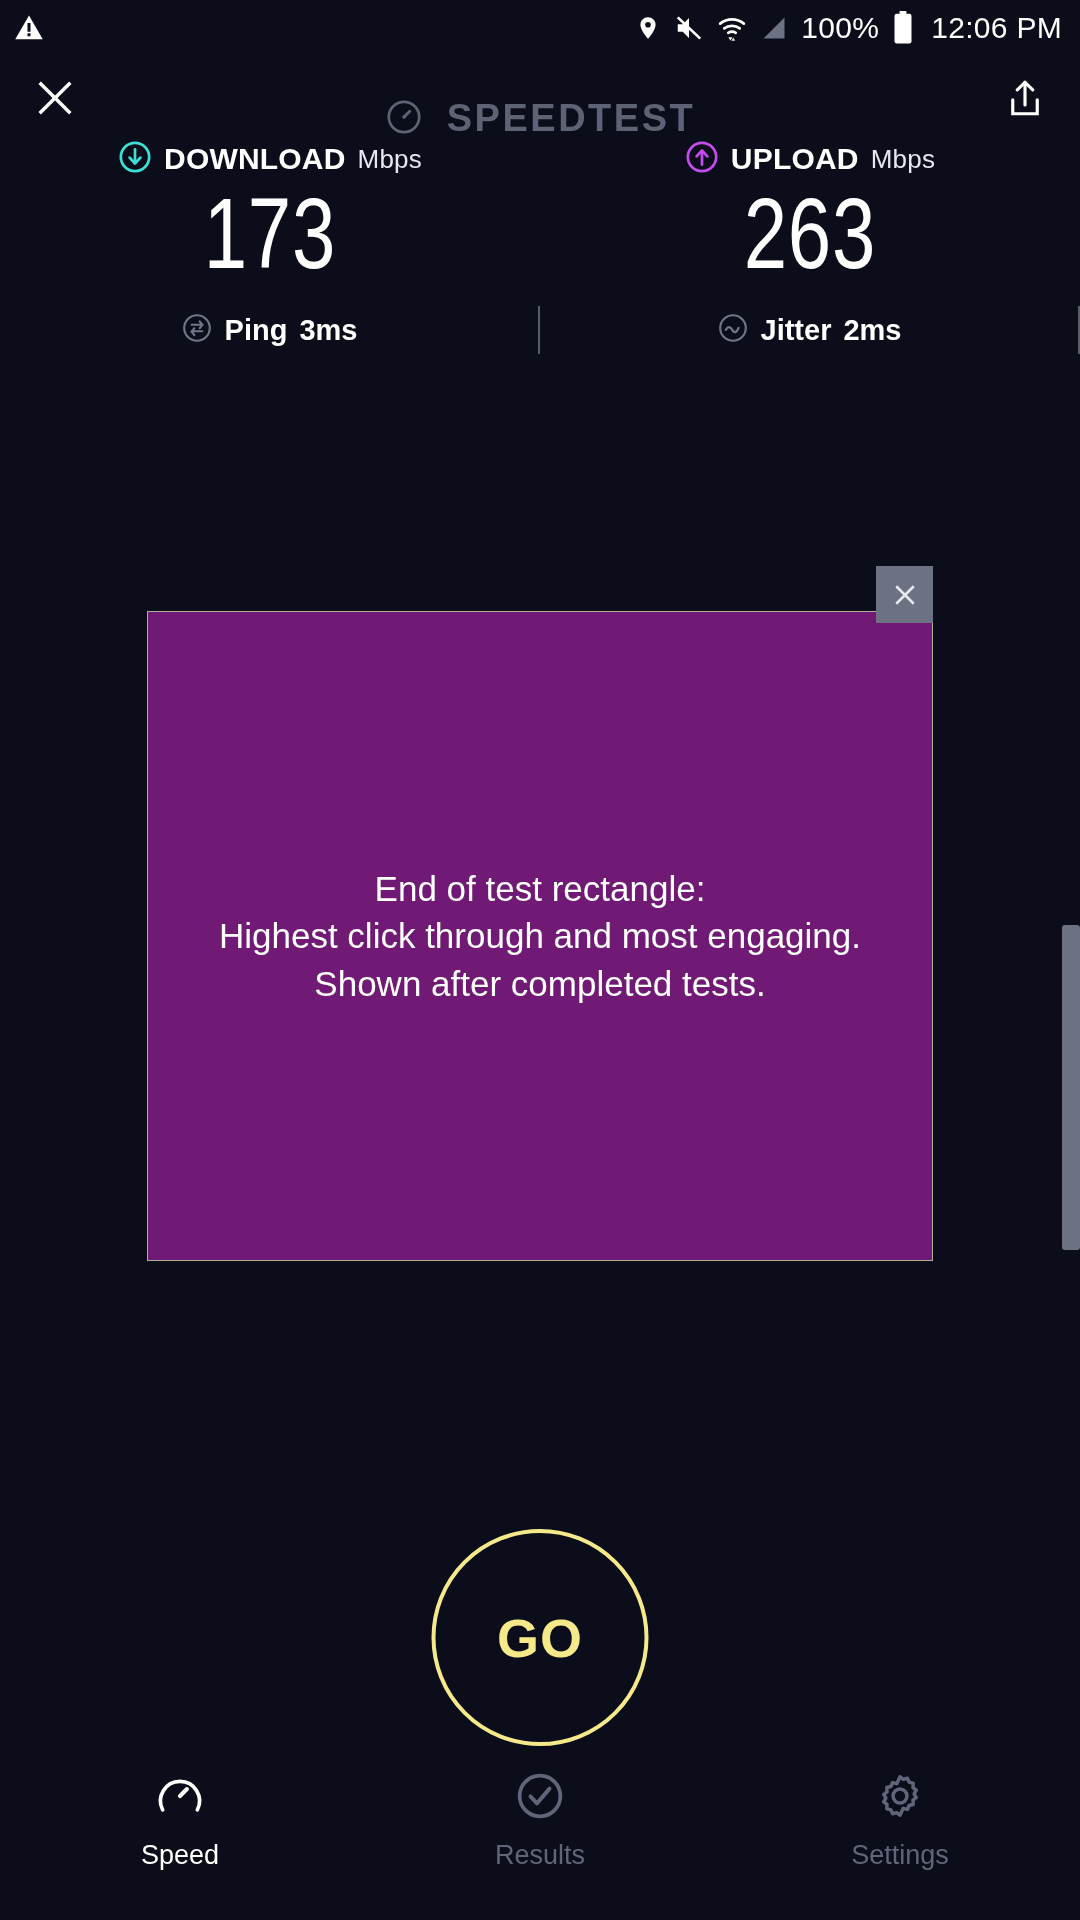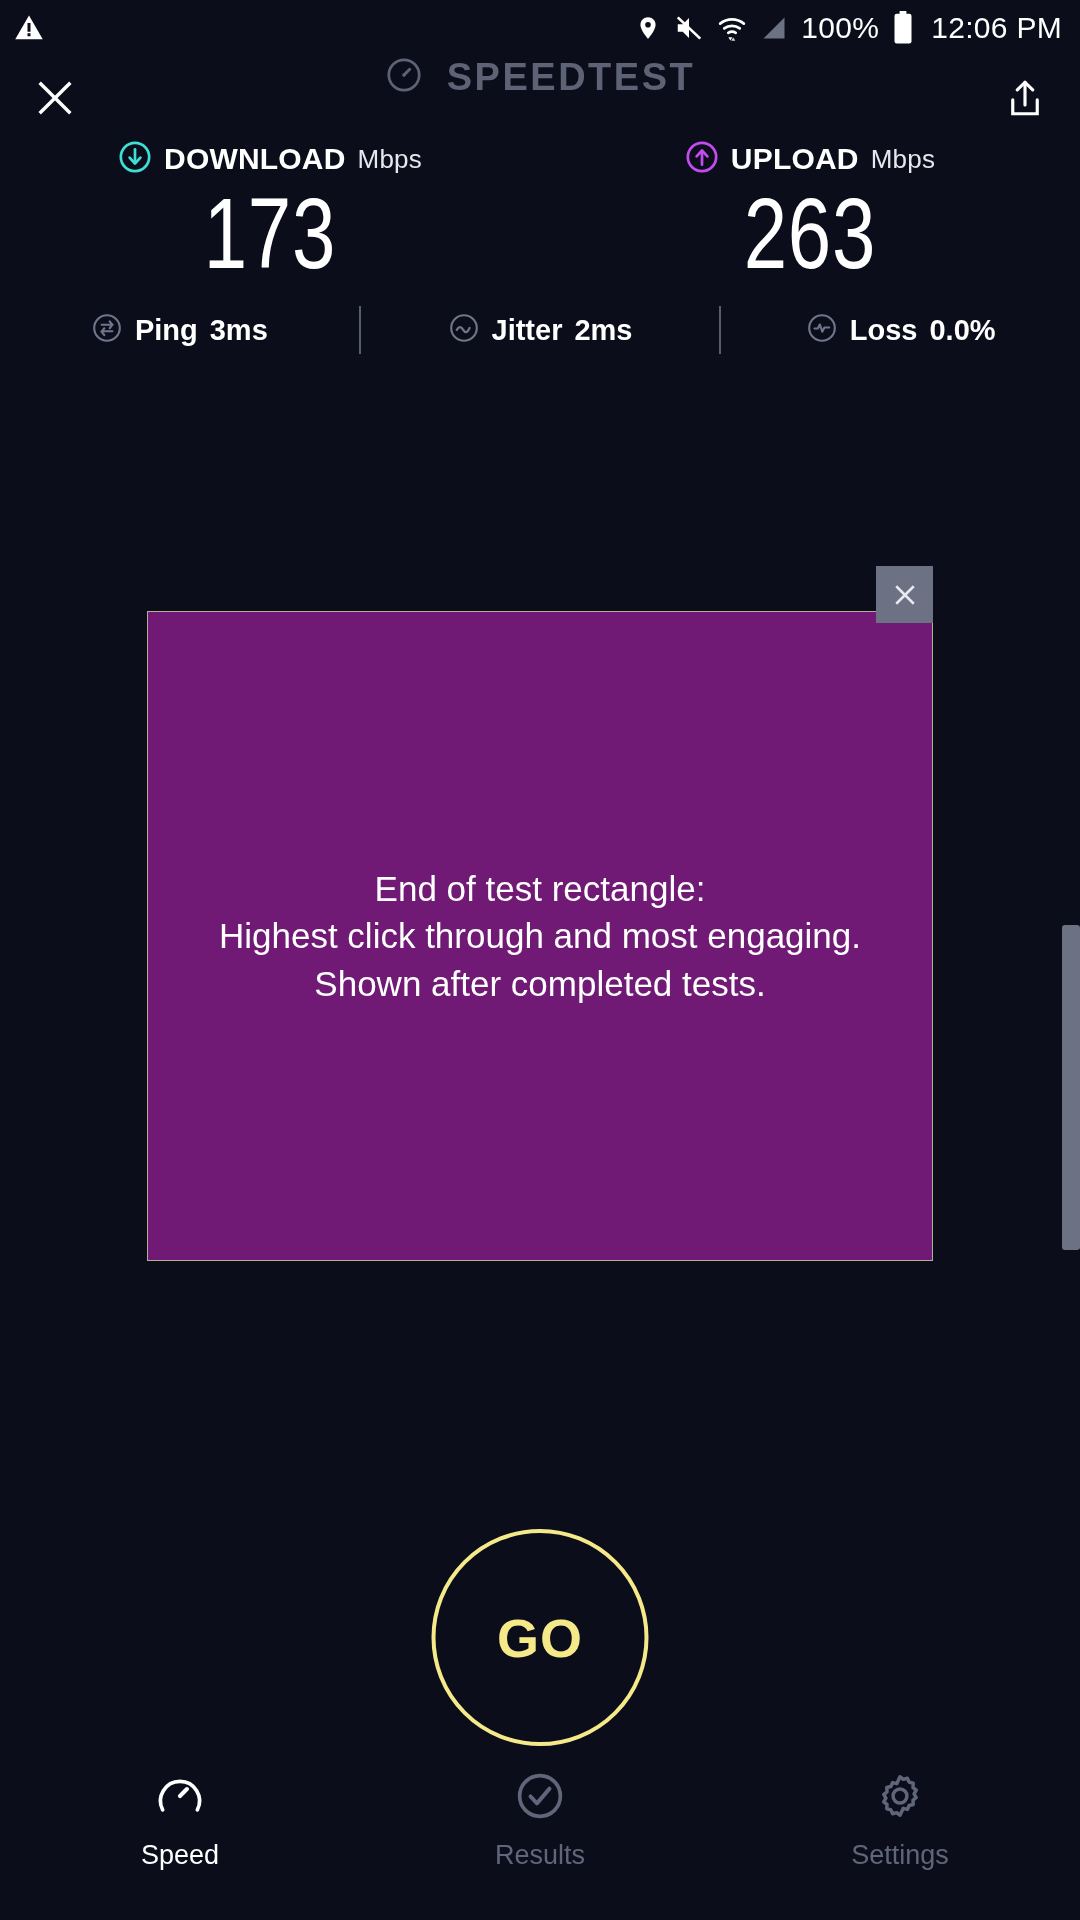--- a/index.html
+++ b/index.html
@@ -37,21 +37,21 @@
   .appbar {
     position:absolute; top:56px; left:0; width:1080px; height:84px;
     display:flex; align-items:center; padding:0 26px;
   }
   .close-x {
     width:58px; height:58px; display:flex; align-items:center; justify-content:center;
     cursor:pointer;
   }
   .brand {
     position:absolute; left:0; right:0; top:0; height:84px;
-    display:flex; align-items:flex-start; justify-content:center; gap:24px;
+    display:flex; align-items:flex-end; justify-content:center; gap:24px;
     pointer-events:none;
   }
   .brand-text {
     font-size:38px; font-weight:700; letter-spacing:2.5px; color:#5d6275;
   }
   .share-btn {
     margin-left:auto; width:58px; height:58px;
     display:flex; align-items:center; justify-content:center; cursor:pointer;
   }
 
@@ -268,30 +268,20 @@
       <span>
         <svg width="32" height="32" viewBox="0 0 24 24">
             <circle cx="12" cy="12" r="9.6" stroke="#70758a" stroke-width="1.6" fill="none"></circle>
             <path d="M6.6 13.4 q2.4 -4 4.8 0 q2.4 4 4.8 -1.4" stroke="#70758a" stroke-width="1.7" fill="none" stroke-linecap="round"></path>
           </svg>
       </span>
       <span class="pjl-name">Jitter</span>
       <span class="pjl-val">2ms</span>
     </div>
     <div class="pjl-sep"></div>
-    <div class="pjl-item">
-      <span>
-        <svg width="32" height="32" viewBox="0 0 24 24">
-            <circle cx="12" cy="12" r="9.6" stroke="#70758a" stroke-width="1.6" fill="none"></circle>
-            <path d="M6.4 12.4 h2.4 l1.6 -3 1.8 5.4 1.6 -3.2 h3.6" stroke="#70758a" stroke-width="1.6" fill="none" stroke-linecap="round" stroke-linejoin="round"></path>
-          </svg>
-      </span>
-      <span class="pjl-name">Loss</span>
-      <span class="pjl-val">0.0%</span>
-    </div>
   </div>
 
   <div class="ad-wrap">
     <div class="ad-close">
       <svg width="30" height="30" viewBox="0 0 24 24">
           <line x1="5" y1="5" x2="19" y2="19" stroke="#e9eaf0" stroke-width="2"></line>
           <line x1="19" y1="5" x2="5" y2="19" stroke="#e9eaf0" stroke-width="2"></line>
         </svg>
     </div>
     <div class="ad-box">

